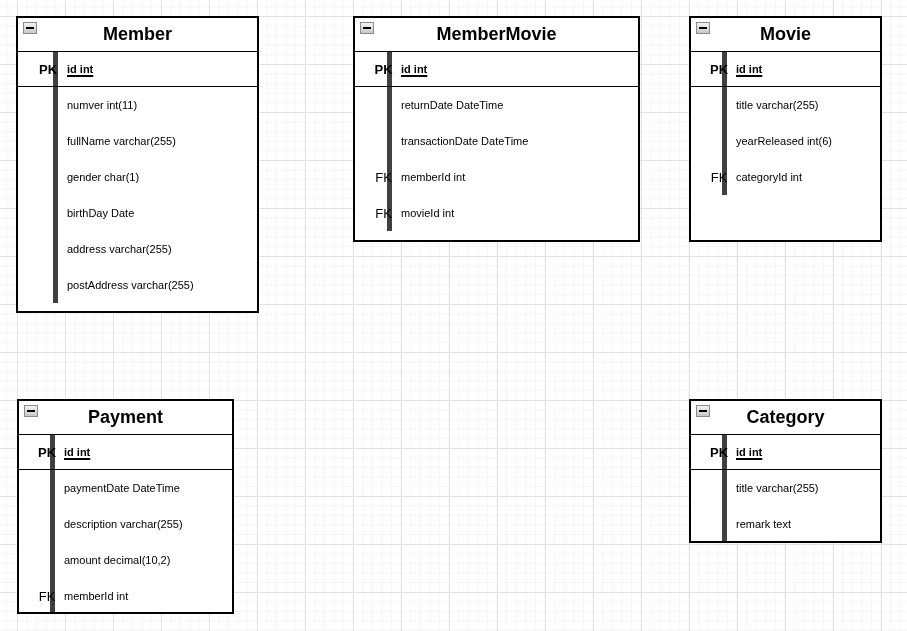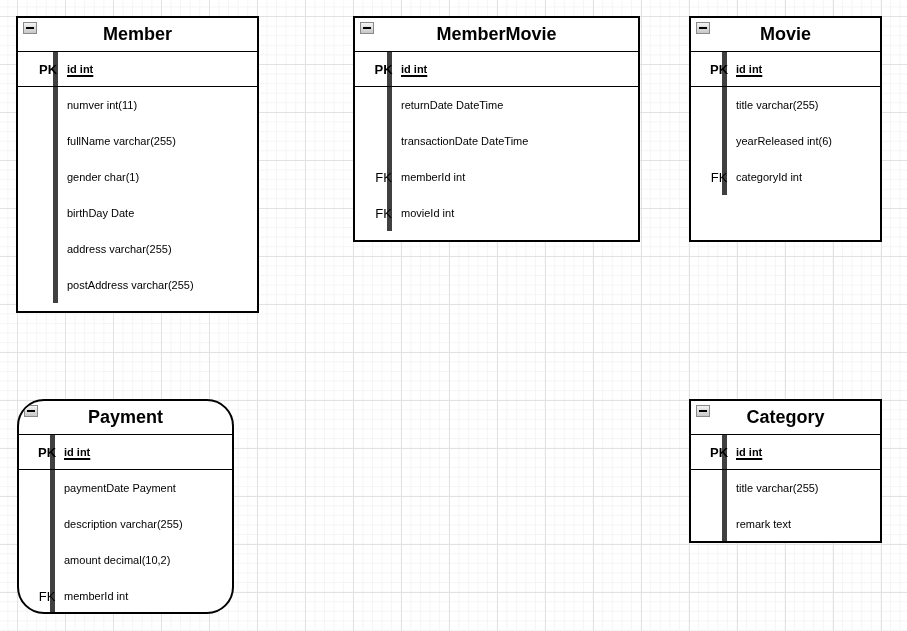--- a/index.html
+++ b/index.html
@@ -181,33 +181,33 @@
         <div class="attr-row">
     <span class="key-cell" style="width: 36px;"></span>
     <span class="field-cell">yearReleased int(6)</span>
   </div>
         <div class="attr-row">
     <span class="key-cell" style="width: 36px;">FK</span>
     <span class="field-cell">categoryId int</span>
   </div>
       </div>
   </div>
-    <div class="entity" style="left: 17px; top: 399px; width: 217px; height: 215px; border-radius: 27px;">
+    <div class="entity" style="left: 17px; top: 399px; width: 217px; height: 215px;">
     <div class="entity-header">
       <span class="collapse-btn"></span>
       <span class="entity-title">Payment</span>
     </div>
     <div class="pk-row">
       <span class="key-cell" style="width: 36px;">PK</span>
       <span class="field-cell">id int</span>
     </div>
     <div class="attr-rows">
         <div class="attr-row">
     <span class="key-cell" style="width: 36px;"></span>
-    <span class="field-cell">paymentDate Payment</span>
+    <span class="field-cell">paymentDate DateTime</span>
   </div>
         <div class="attr-row">
     <span class="key-cell" style="width: 36px;"></span>
     <span class="field-cell">description varchar(255)</span>
   </div>
         <div class="attr-row">
     <span class="key-cell" style="width: 36px;"></span>
     <span class="field-cell">amount decimal(10,2)</span>
   </div>
         <div class="attr-row">

